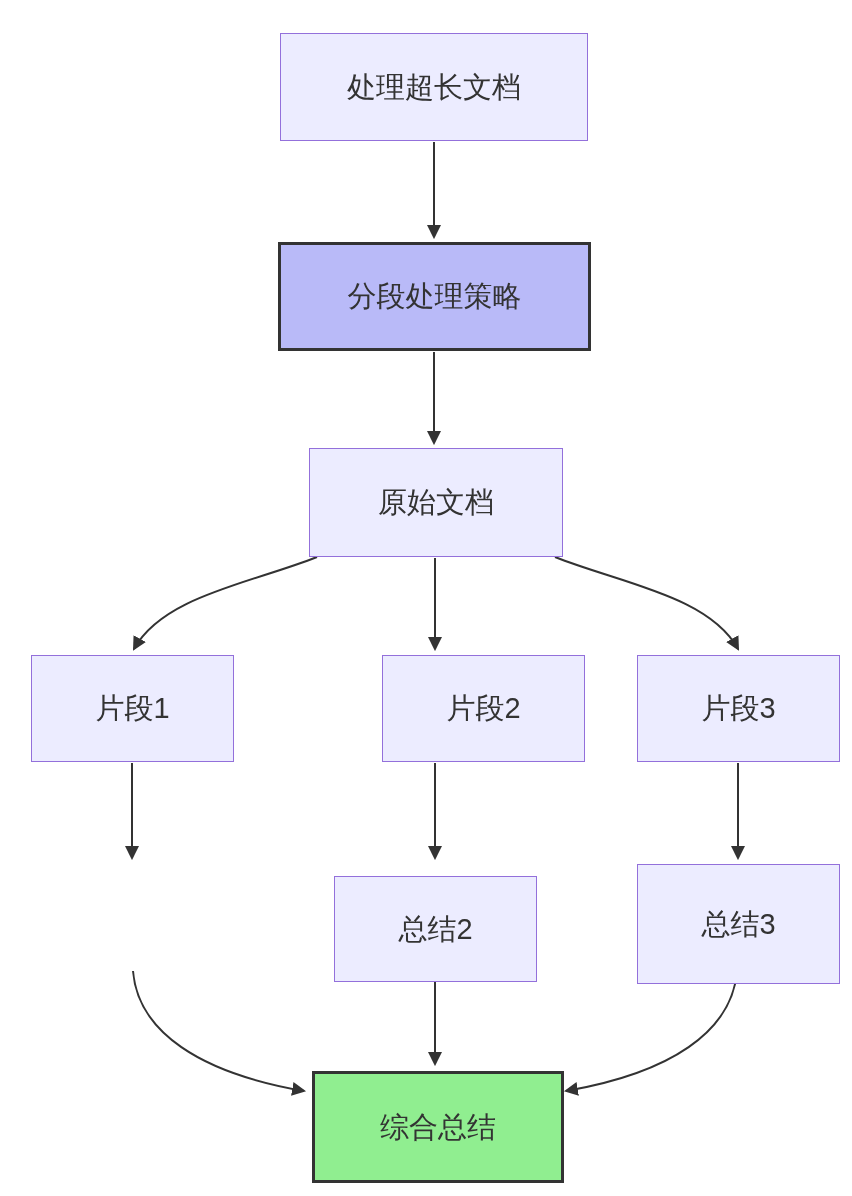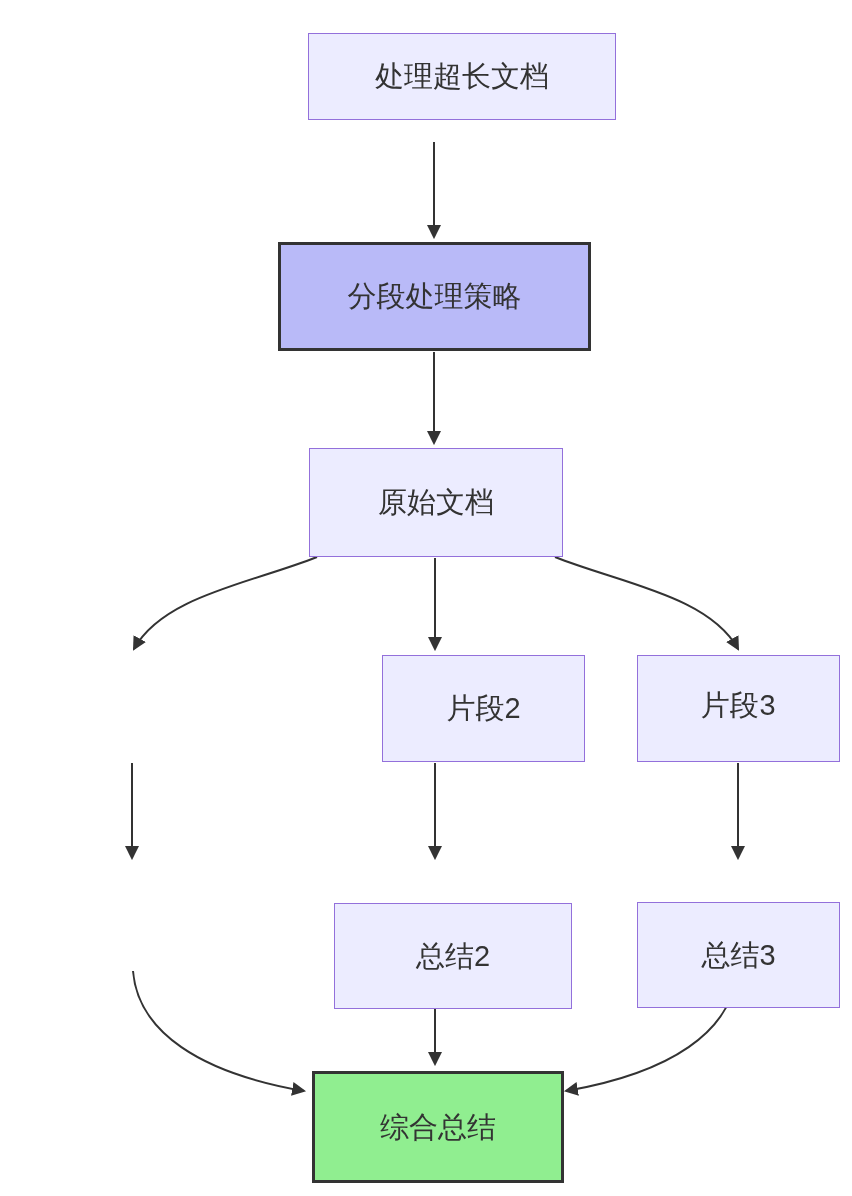--- a/index.html
+++ b/index.html
@@ -46,29 +46,29 @@
   }
   .node.emphasis {
     background: var(--emphasis-fill, #B9BAF8);
     border: 3.5px solid var(--emphasis-border, #333333);
   }
   .node.success {
     background: var(--success-fill, #90EE90);
     border: 3.5px solid var(--success-border, #333333);
   }
   
-  .n-A  { left: 280px; top:  33px; width: 308px; height: 87px; margin-left: 28px; }
+  .n-A  { left: 280px; top:  33px; width: 308px; height: 108px; }
   .n-B  { left: 278px; top: 242px; width: 313px; height: 109px; }
   .n-C  { left: 309px; top: 448px; width: 254px; height: 109px; }
   .n-D1 { left:  31px; top: 655px; width: 203px; height: 107px; }
   .n-D2 { left: 334px; top: 655px; width: 203px; height: 107px; margin-left: 48px; }
-  .n-D3 { left: 637px; top: 655px; width: 203px; height: 107px; font-family: Liberation Mono, monospace; }
+  .n-D3 { left: 637px; top: 655px; width: 203px; height: 107px; }
   .n-E1 { left:  31px; top: 864px; width: 203px; height: 106px; }
-  .n-E2 { left: 334px; top: 903px; width: 238px; height: 106px; justify-content: center; }
-  .n-E3 { left: 637px; top: 902px; width: 203px; height: 106px; text-align: center; }
+  .n-E2 { left: 334px; top: 876px; width: 203px; height: 106px; justify-content: center; }
+  .n-E3 { left: 637px; top: 864px; width: 203px; height: 120px; text-align: center; }
   .n-F  { left: 312px; top: 1071px; width: 252px; height: 112px; }
 </style>
 </head>
 <body>
 
 <div class="canvas">
 
   <svg class="edge-layer" width="852" height="1196" viewBox="0 0 852 1196" aria-hidden="true">
     <defs>
       <marker id="arrow" viewBox="0 0 10 10" refX="8.5" refY="5" markerWidth="7" markerHeight="7" orient="auto-start-reverse">
@@ -93,20 +93,23 @@
   </div>
 
   <div class="node n-C">
     <span>原始文档</span>
   </div>
 
   <div class="node emphasis n-B">
     <span>分段处理策略</span>
   </div>
 
+  <div class="node n-D1">
+    <span>片段1</span>
+  </div>
 
   <div class="node n-D2">
     <span>片段2</span>
   </div>
 
   <div class="node n-D3">
     <span>片段3</span>
   </div>
 
 

